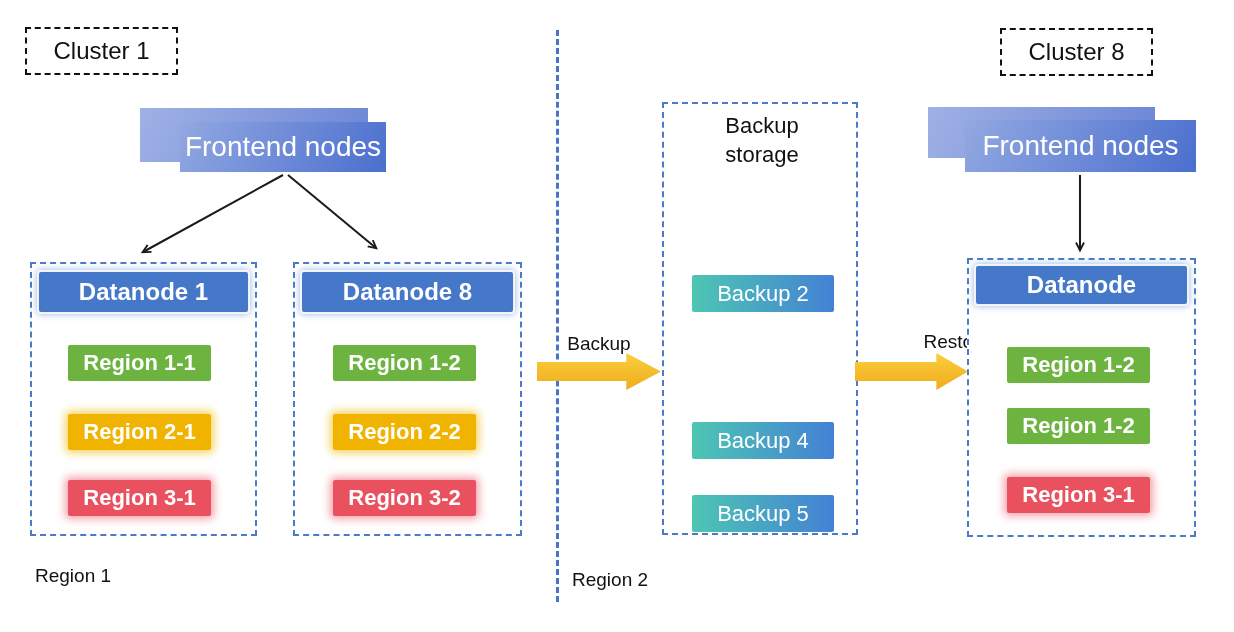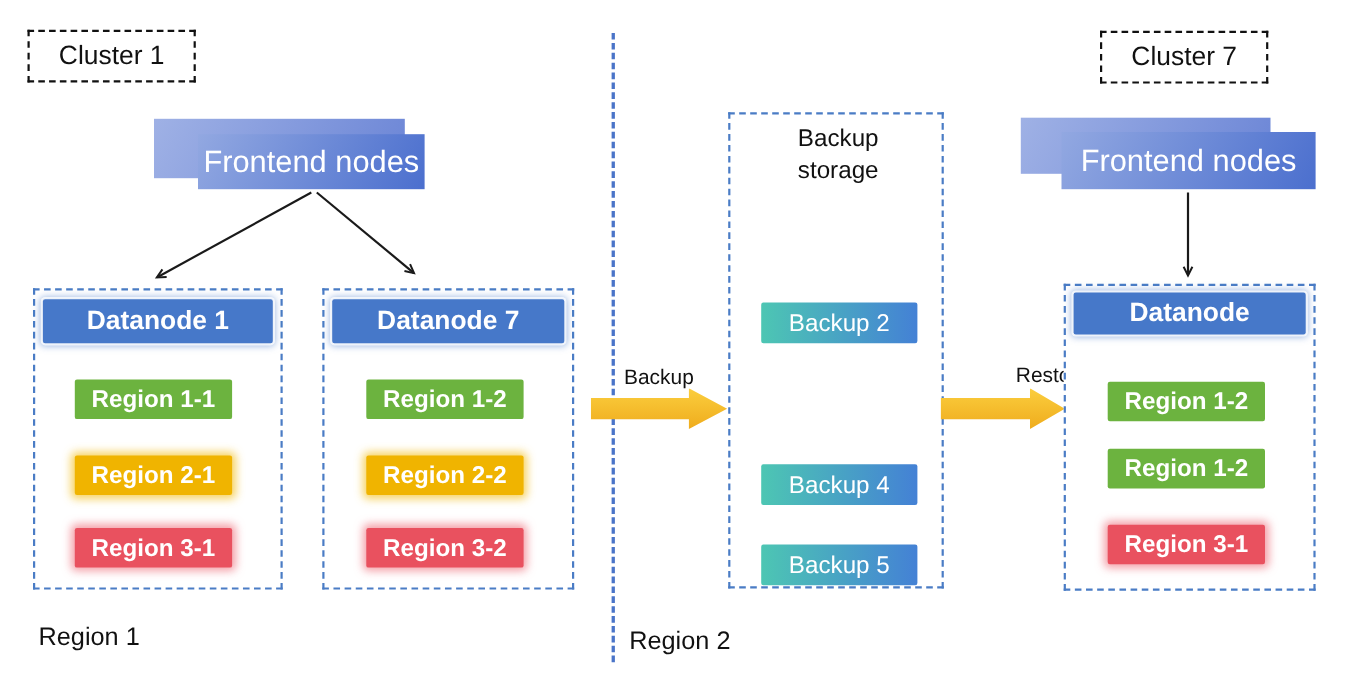--- a/index.html
+++ b/index.html
@@ -59,21 +59,21 @@
   .divider{border-left:3px dashed #4a74c8;width:0;}
 
   
   .fat-arrow{
     background:linear-gradient(180deg,#fbce3e 0%,#efac1d 100%);
     clip-path:polygon(0 24%,72% 24%,72% 0,100% 50%,72% 100%,72% 76%,0 76%);
   }
   .arrow-label{
     font-size:19px;color:#111111;text-align:center;
   }
-  .footer-label{font-size:23px;color:#111111;}
+  .footer-label{font-size:19px;color:#111111;}
 
   svg.overlay{position:absolute;left:0;top:0;pointer-events:none;}
 </style>
 </head>
 <body>
 
 <div class="canvas">
 
   <svg class="overlay" width="1234" height="632" viewBox="0 0 1234 632">
     <defs>
@@ -107,21 +107,21 @@
     <div class="abs region c-yellow" style="left:36px;top:150px;">
       <span>Region 2-1</span>
     </div>
     <div class="abs region c-red" style="left:36px;top:216px;">
       <span>Region 3-1</span>
     </div>
   </div>
 
   <div class="abs dn-container" style="left:293px;top:262px;width:229px;height:274px;">
     <div class="abs dn-header" style="left:7px;top:8px;width:211px;height:40px;">
-      <span>Datanode 7</span>
+      <span>Datanode 8</span>
     </div>
     <div class="abs region c-green" style="left:38px;top:81px;">
       <span>Region 1-2</span>
     </div>
     <div class="abs region c-yellow" style="left:38px;top:150px;">
       <span>Region 2-2</span>
     </div>
     <div class="abs region c-red" style="left:38px;top:216px;">
       <span>Region 3-2</span>
     </div>
@@ -144,21 +144,21 @@
       <span>Backup 5</span>
     </div>
   </div>
 
   <div class="abs arrow-label" style="left:877px;top:331px;width:113px;text-align:right;">
     <span>Restore</span>
   </div>
   <div class="abs fat-arrow" style="left:855px;top:353px;width:113px;height:37px;"></div>
 
   <div class="abs cluster-box" style="left:1000px;top:28px;width:153px;height:48px;">
-    <span>Cluster 7</span>
+    <span>Cluster 8</span>
   </div>
 
   <div class="abs fe-back" style="left:928px;top:107px;width:227px;height:51px;"></div>
   <div class="abs fe-front" style="left:965px;top:120px;width:231px;height:52px;">
     <span>Frontend nodes</span>
   </div>
 
   <div class="abs dn-container" style="left:967px;top:258px;width:229px;height:279px;">
     <div class="abs dn-header" style="left:7px;top:6px;width:211px;height:38px;">
       <span>Datanode</span>

